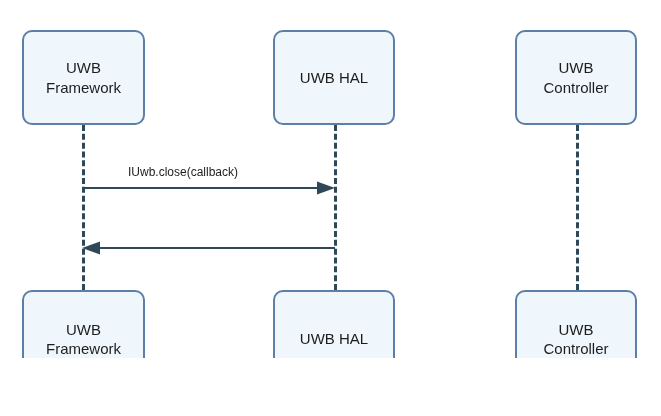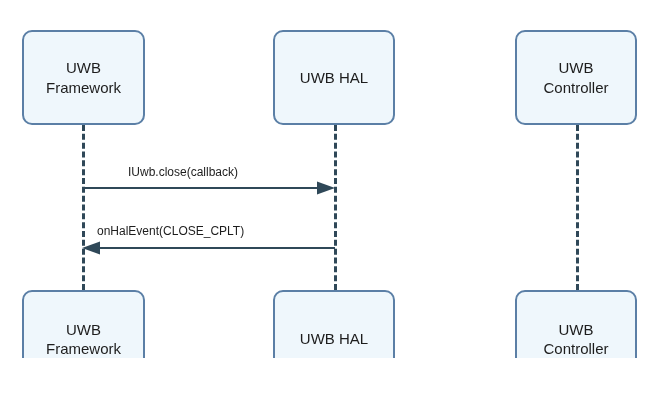--- a/index.html
+++ b/index.html
@@ -77,21 +77,20 @@
 Controller</div>
 
   <div class="message-label" style="left:128px; top:166px;">IUwb.close(callback)</div>
   <div class="message-arrow" style="left:82px; top:180px; width:253px; height:16px;">
     <svg width="253" height="16" viewBox="0 0 253 16" xmlns="http://www.w3.org/2000/svg">
       <line x1="0" y1="8" x2="241" y2="8" stroke="#2f4858" stroke-width="2.2"></line>
       <polygon points="253,8 235,1.5 235,14.5" fill="#2f4858"></polygon>
     </svg>
   </div>
 
-  <div class="message-label" style="left:97px; top:225px;">onHalEvent(CLOSE_CPLT)</div>
   <div class="message-arrow" style="left:82px; top:240px; width:253px; height:16px;">
     <svg width="253" height="16" viewBox="0 0 253 16" xmlns="http://www.w3.org/2000/svg">
       <line x1="12" y1="8" x2="253" y2="8" stroke="#2f4858" stroke-width="2.2"></line>
       <polygon points="0,8 18,1.5 18,14.5" fill="#2f4858"></polygon>
     </svg>
   </div>
 
   <div class="participant-box" style="left:22px; top:290px; width:123px; height:98px;">UWB
 Framework</div>
 

